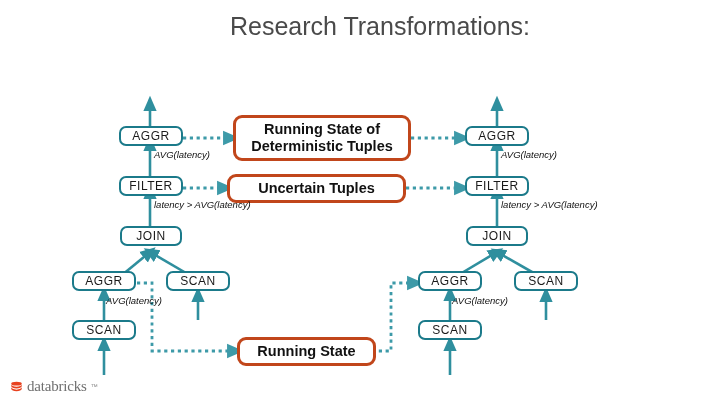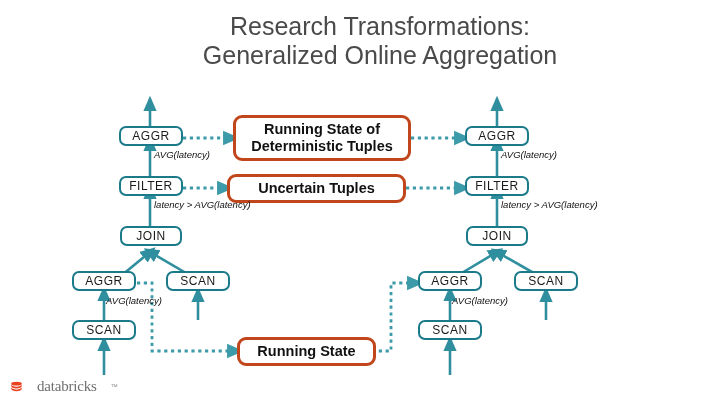--- a/index.html
+++ b/index.html
@@ -61,40 +61,39 @@
     font-style:italic;
     font-weight:normal;
     color:#111;
     white-space:nowrap;
     z-index:4;
   }
 
   
   #logo{
     position:absolute;left:10px;top:378px;
-    display:flex;align-items:center;gap:14px;
+    display:flex;align-items:center;gap:4px;
     z-index:5;
   }
   #logo .mark{width:13px;height:13px;display:block;}
   #logo .wordmark{
     font-family:"Liberation Serif", serif;
     font-size:15px;
     color:#6f6f6f;
     letter-spacing:-0.2px;
   }
   #logo .tm{font-size:7px;color:#8a8a8a;vertical-align:super;}
 </style>
 </head>
 <body>
 
 <div id="slide">
 
   <div id="title">
     <span class="line">Research Transformations:</span>
-    <span class="line">Generalized Online Aggregation</span>
   </div>
 
   <svg id="wires" viewBox="0 0 720 405" xmlns="http://www.w3.org/2000/svg">
     <defs>
       <marker id="arrowSolid" markerWidth="7" markerHeight="7" refX="3.2" refY="3" orient="auto" markerUnits="strokeWidth">
         <path d="M0,0.4 L6,3 L0,5.6 z" fill="#2f8f9e"></path>
       </marker>
       <marker id="arrowDot" markerWidth="7" markerHeight="7" refX="3.2" refY="3" orient="auto" markerUnits="strokeWidth">
         <path d="M0,0.4 L6,3 L0,5.6 z" fill="#3d9aa8"></path>
       </marker>

